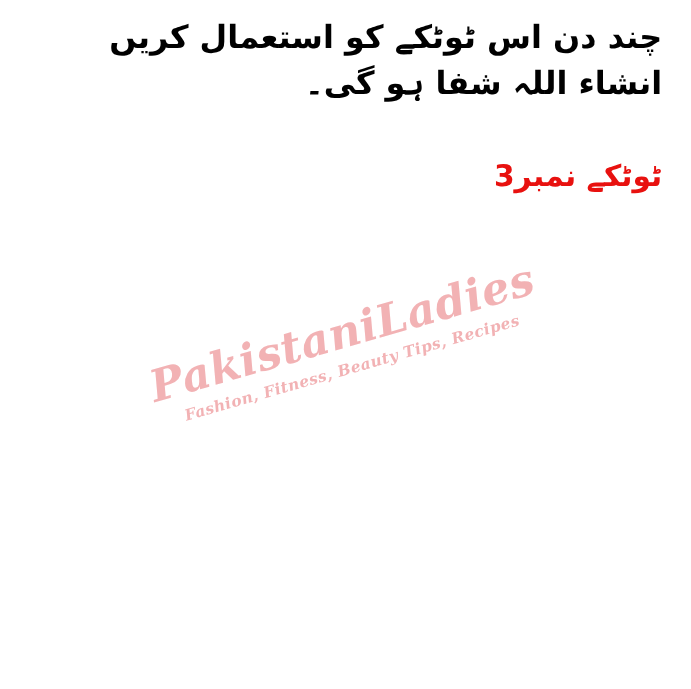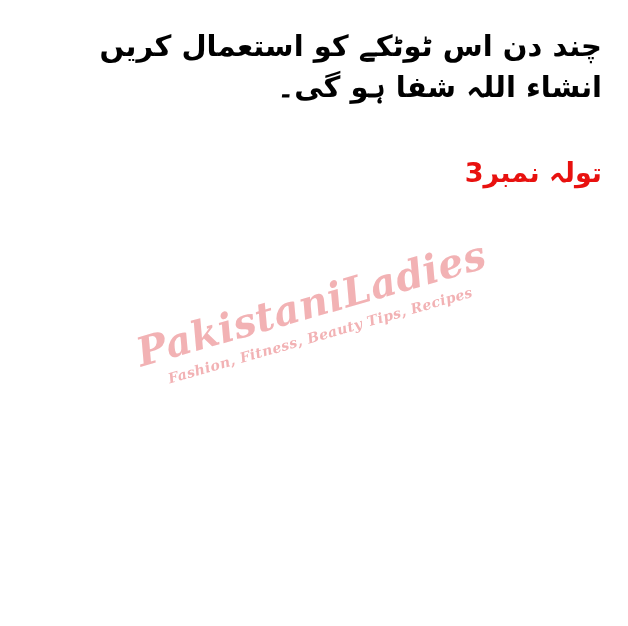--- a/index.html
+++ b/index.html
@@ -49,21 +49,20 @@
     letter-spacing: 0.4px;
   }
 
   
   .content {
     position: relative;
     z-index: 2;
     padding: 14px 26px 10px 26px;
     direction: rtl;
     text-align: right;
-    margin-top: 12px;
   }
   .urdu-block {
     font-family: "DejaVu Sans", sans-serif;
     color: #000000;
     font-weight: bold;
     direction: rtl;
     unicode-bidi: isolate;
   }
   .para-1 {
     font-size: 29px;
@@ -97,16 +96,16 @@
 
 <div class="page">
 
   <div class="watermark">
     <div class="wm-main">PakistaniLadies</div>
     <div class="wm-sub">Fashion, Fitness, Beauty Tips, Recipes</div>
   </div>
 
   <div class="content">
     <p class="urdu-block para-1">چند دن اس ٹوٹکے کو استعمال کریں انشاء اللہ شفا ہو گی۔</p>
-    <p class="urdu-block heading-red">تولہ نمبر3</p>
+    <p class="urdu-block heading-red">ٹوٹکے نمبر3</p>
   </div>
 
 </div>
 
 </body></html>

